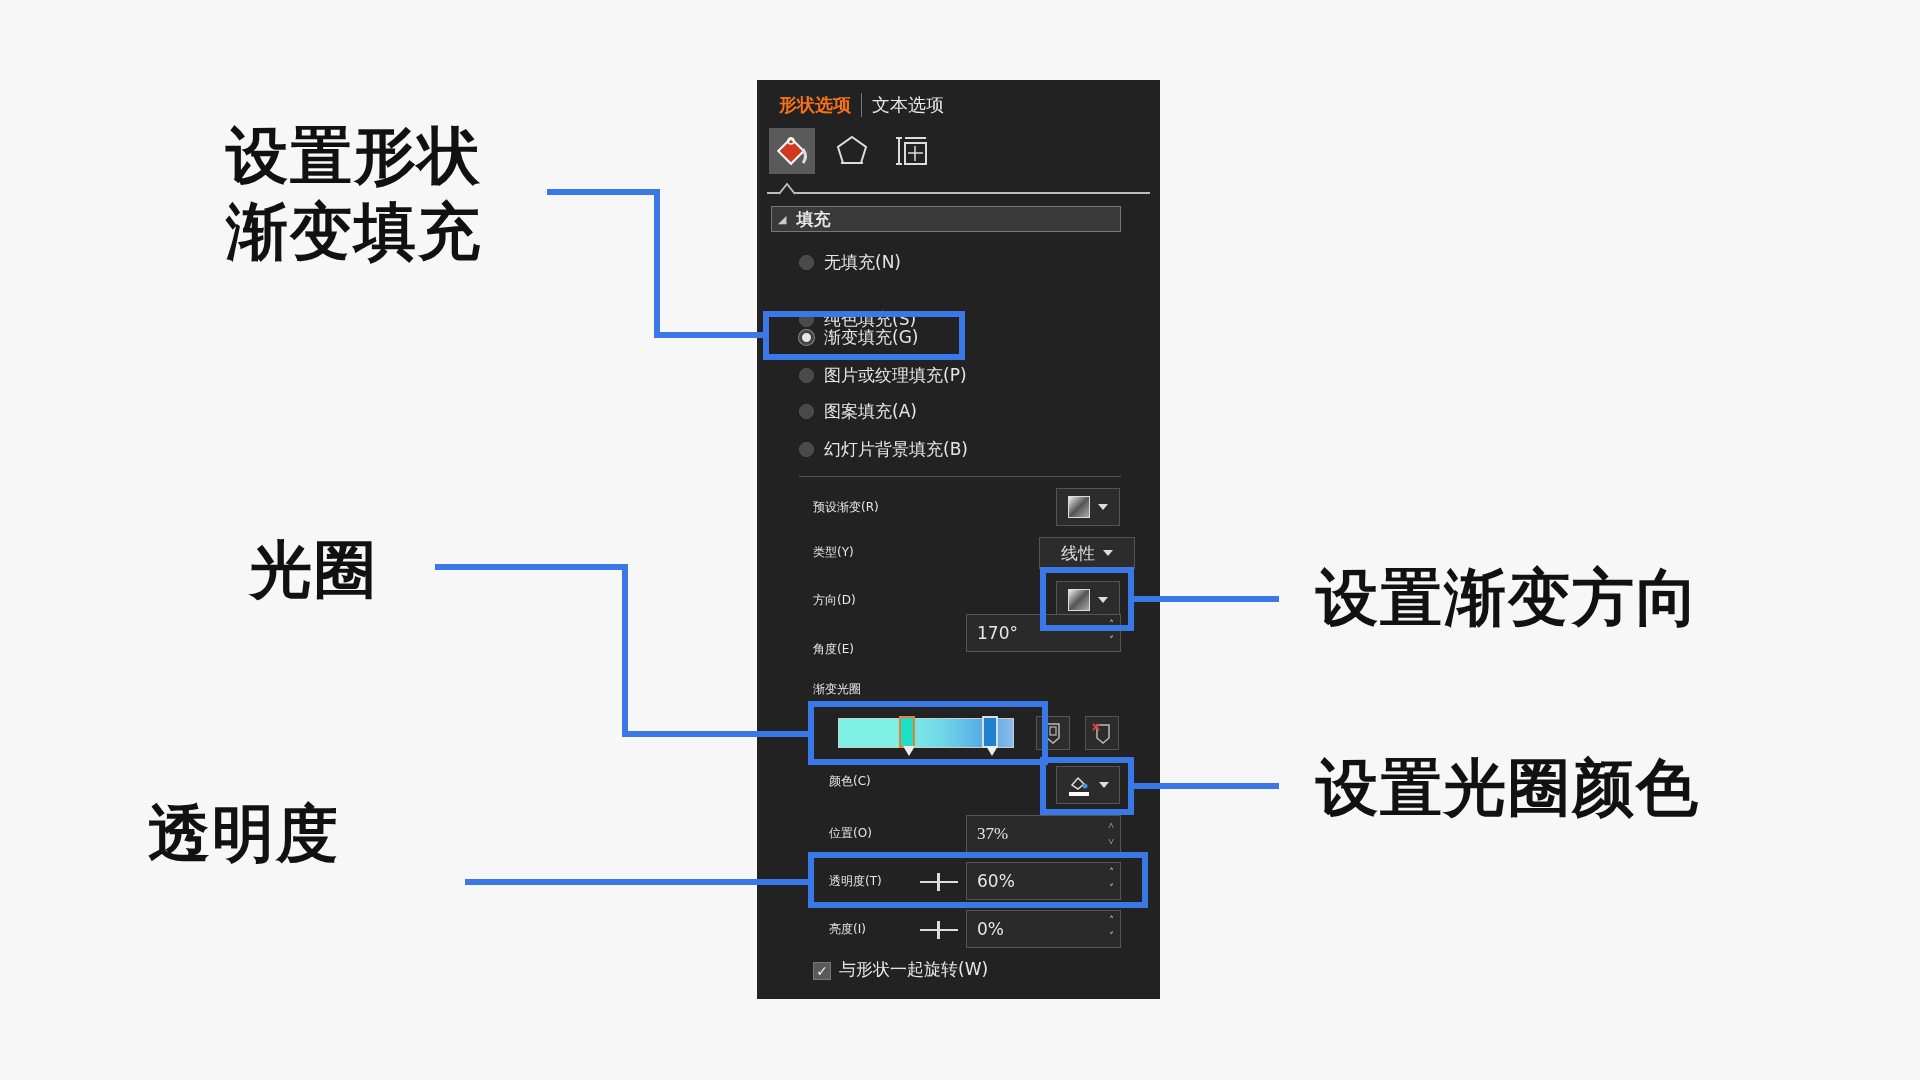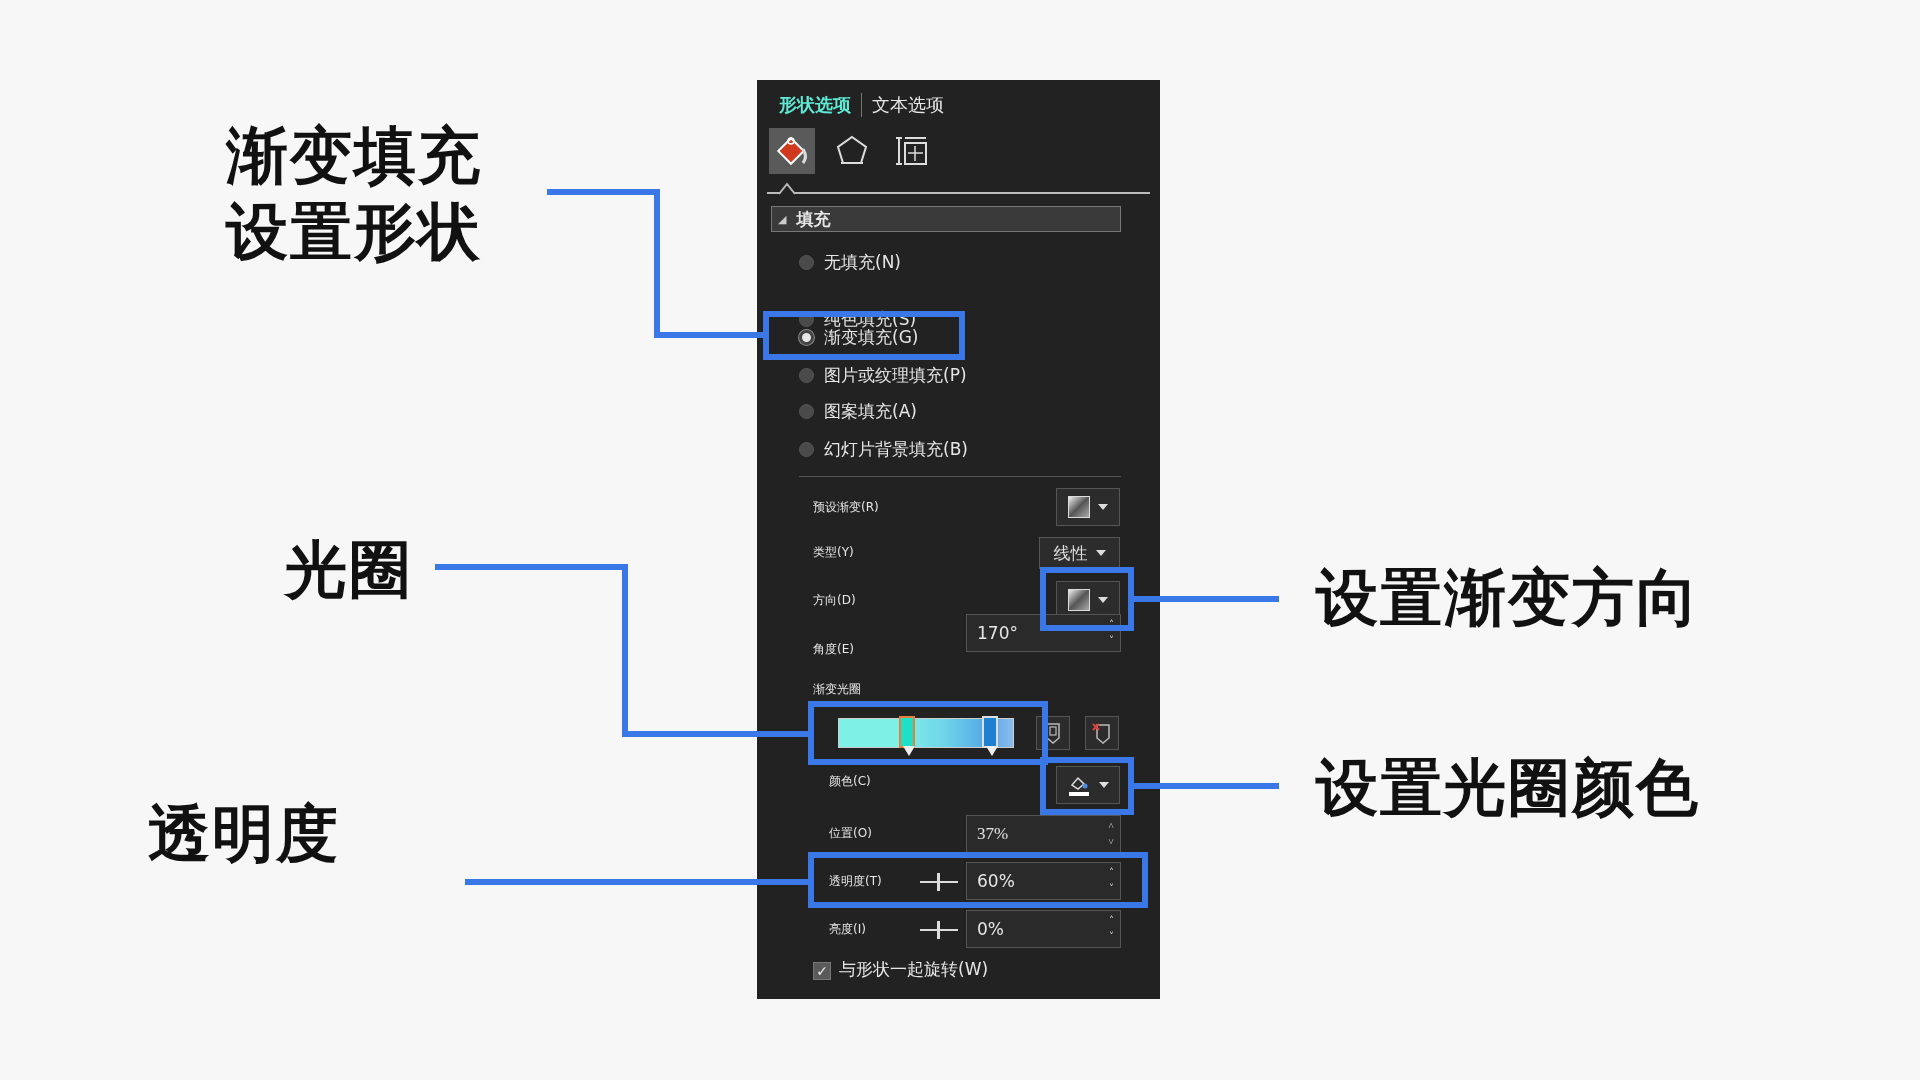--- a/index.html
+++ b/index.html
@@ -3,21 +3,21 @@
 <meta charset="utf-8">
 <style>
   html, body { margin:0; padding:0; }
   body { width:1920px; height:1080px; background:#f7f7f7; position:relative; overflow:hidden; font-family:"DejaVu Sans", "Liberation Sans", sans-serif; }
   .annot { position:absolute; font-weight:bold; color:#111; font-size:62px; line-height:76px; letter-spacing:2px; }
   .line { position:absolute; background:#3a78e8; }
   .hbox { position:absolute; border:6px solid #3a78e8; box-sizing:border-box; }
   .panel { position:absolute; left:757px; top:80px; width:403px; height:919px; background:#222222; color:#e6e6e6; }
   .tabs { position:absolute; left:14px; top:8px; height:34px; display:flex; align-items:center; font-size:18px; }
   .tab { padding:0 8px; }
-  .tab.active { font-weight:bold; color:#5eead4; }
+  .tab.active { font-weight:bold; color:#f97316; }
   .tab-sep { width:1px; height:24px; background:#777; margin:0 2px; }
   .icon-row { position:absolute; left:12px; top:48px; display:flex; gap:14px; }
   .icon-btn { width:46px; height:46px; display:flex; align-items:center; justify-content:center; }
   .icon-btn.active { background:#5a5a5a; }
   .sep-line { position:absolute; left:10px; right:10px; top:112px; height:2px; background:#bbb; }
   .caret { position:absolute; left:22px; top:100px; width:16px; height:16px; }
   .section { position:absolute; left:14px; top:126px; width:348px; height:24px; border:1px solid #777; background:#3a3a3a; font-size:17px; font-weight:bold; display:flex; align-items:center; }
   .section .tri { margin:0 10px 0 6px; font-size:11px; color:#ccc; }
   .radio-row { position:absolute; left:42px; display:flex; align-items:center; font-size:17px; height:26px; }
   .radio { width:15px; height:15px; border-radius:50%; background:#4a4a4a; border:1px solid #555; margin-right:10px; box-sizing:border-box; position:relative; }
@@ -36,24 +36,24 @@
   .stop { position:absolute; width:16px; height:32px; box-sizing:border-box; }
   .stop .tip { position:absolute; left:2px; bottom:-10px; width:0; height:0; border-left:6px solid transparent; border-right:6px solid transparent; border-top:10px solid #eee; }
   .stop-btn { position:absolute; width:34px; height:34px; border:1px solid #555; background:#2c2c2c; box-sizing:border-box; display:flex; align-items:center; justify-content:center; }
   .checkbox { position:absolute; left:56px; top:882px; width:18px; height:18px; background:#5a5a5a; border:1px solid #777; box-sizing:border-box; color:#eee; font-size:14px; line-height:16px; text-align:center; }
   .check-label { position:absolute; left:82px; top:878px; font-size:17px; }
 </style>
 </head>
 <body>
 
 <div class="annot" style="left:226px;top:118px;">
+  <div>设置形状</div>
   <div>渐变填充</div>
-  <div>设置形状</div>
-</div>
-<div class="annot" style="left:250px;top:532px;margin-left:35px;">
+</div>
+<div class="annot" style="left:250px;top:532px;">
   <div>光圈</div>
 </div>
 <div class="annot" style="left:148px;top:796px;">
   <div>透明度</div>
 </div>
 <div class="annot" style="left:1316px;top:560px;">
   <div>设置渐变方向</div>
 </div>
 <div class="annot" style="left:1316px;top:750px;">
   <div>设置光圈颜色</div>
@@ -129,21 +129,21 @@
 
   <div class="divider"></div>
 
   <span class="prop-label" style="top:414px;">预设渐变(R)</span>
   <div class="ddbtn" style="left:299px;top:408px;width:64px;">
     <span class="swatch"></span>
     <span class="arrow-down"></span>
   </div>
 
   <span class="prop-label" style="top:459px;">类型(Y)</span>
-  <div class="ddbtn" style="left:282px;top:457px;width:81px;height:32px;">
+  <div class="ddbtn" style="left:282px;top:457px;width:96px;height:32px;">
     <span>线性</span>
     <span class="arrow-down"></span>
   </div>
 
   <span class="prop-label" style="top:507px;">方向(D)</span>
   <div class="ddbtn" style="left:299px;top:501px;width:64px;">
     <span class="swatch"></span>
     <span class="arrow-down"></span>
   </div>
 

